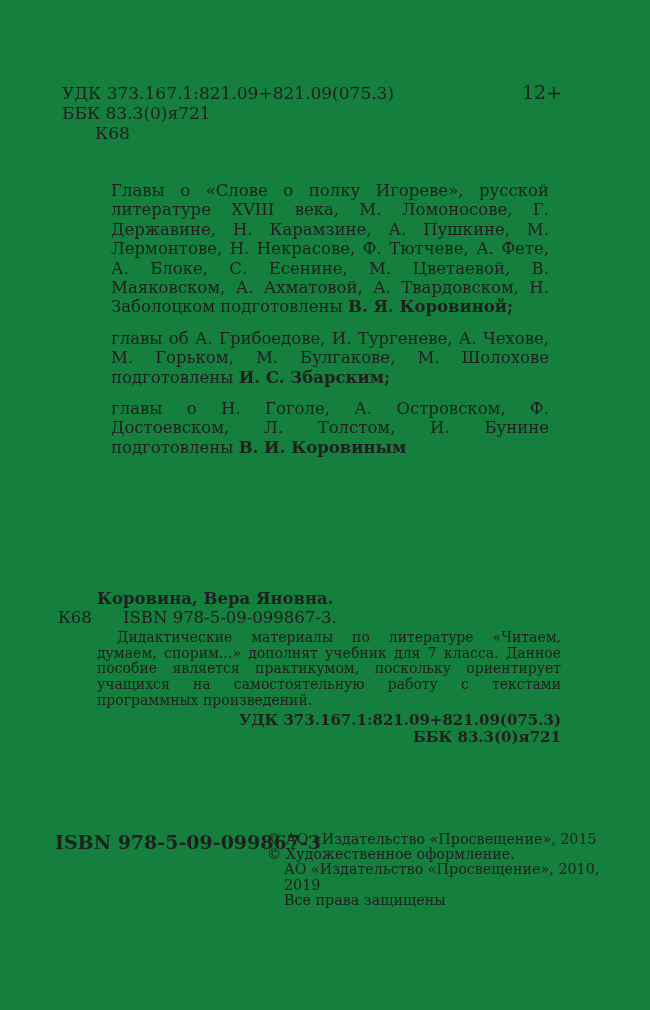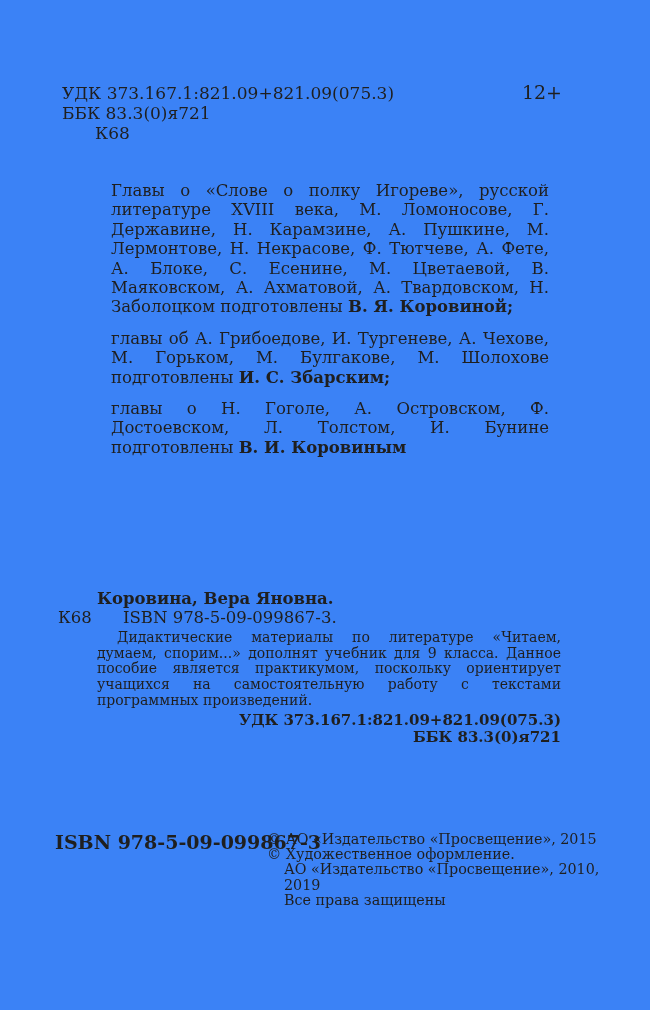--- a/index.html
+++ b/index.html
@@ -1,20 +1,20 @@
 <!DOCTYPE html>
 <html lang="ru"><head>
 <meta charset="utf-8">
 <style>
   html, body { margin: 0; padding: 0; background: #ffffff; }
   .page {
     position: relative;
     width: 650px;
     height: 1010px;
-    background: #3b82f6;
+    background: #15803d;
     font-family: "DejaVu Serif", "Liberation Serif", serif;
     color: #1f1f1f;
     overflow: hidden;
   }
   
   .top-block {
     position: absolute;
     top: 83px; left: 62px;
     font-size: 17px;
     line-height: 20px;
@@ -109,21 +109,21 @@
   <div class="credits">
     <p>Главы о «Слове о полку Игореве», русской литературе XVIII века, М. Ломоносове, Г. Державине, Н. Карамзине, А. Пушкине, М. Лермонтове, Н. Некрасове, Ф. Тютчеве, А. Фете, А. Блоке, С. Есенине, М. Цветаевой, В. Маяковском, А. Ахматовой, А. Твардовском, Н. Заболоцком подготовлены <b>В. Я. Коровиной;</b></p>
     <p>главы об А. Грибоедове, И. Тургеневе, А. Чехове, М. Горьком, М. Булгакове, М. Шолохове подготовлены <b>И. С. Збарским;</b></p>
     <p>главы о Н. Гоголе, А. Островском, Ф. Достоевском, Л. Толстом, И. Бунине подготовлены <b>В. И. Коровиным</b></p>
   </div>
 
   <div class="entry">
     <div class="entry-author">Коровина, Вера Яновна.</div>
     <div class="entry-code">К68</div>
     <div class="entry-isbn">ISBN 978-5-09-099867-3.</div>
-    <div class="entry-annotation">Дидактические материалы по литературе «Читаем, думаем, спорим...» дополнят учебник для 9 класса. Данное пособие является практикумом, поскольку ориентирует учащихся на самостоятельную работу с текстами программных произведений.</div>
+    <div class="entry-annotation">Дидактические материалы по литературе «Читаем, думаем, спорим...» дополнят учебник для 7 класса. Данное пособие является практикумом, поскольку ориентирует учащихся на самостоятельную работу с текстами программных произведений.</div>
     <div class="entry-udkbbk">
       <div>УДК 373.167.1:821.09+821.09(075.3)</div>
       <div>ББК 83.3(0)я721</div>
     </div>
   </div>
 
   <div class="bottom-block">
     <div class="bottom-isbn">ISBN 978-5-09-099867-3</div>
     <div class="copyright">
         <div>© АО «Издательство «Просвещение», 2015</div>

